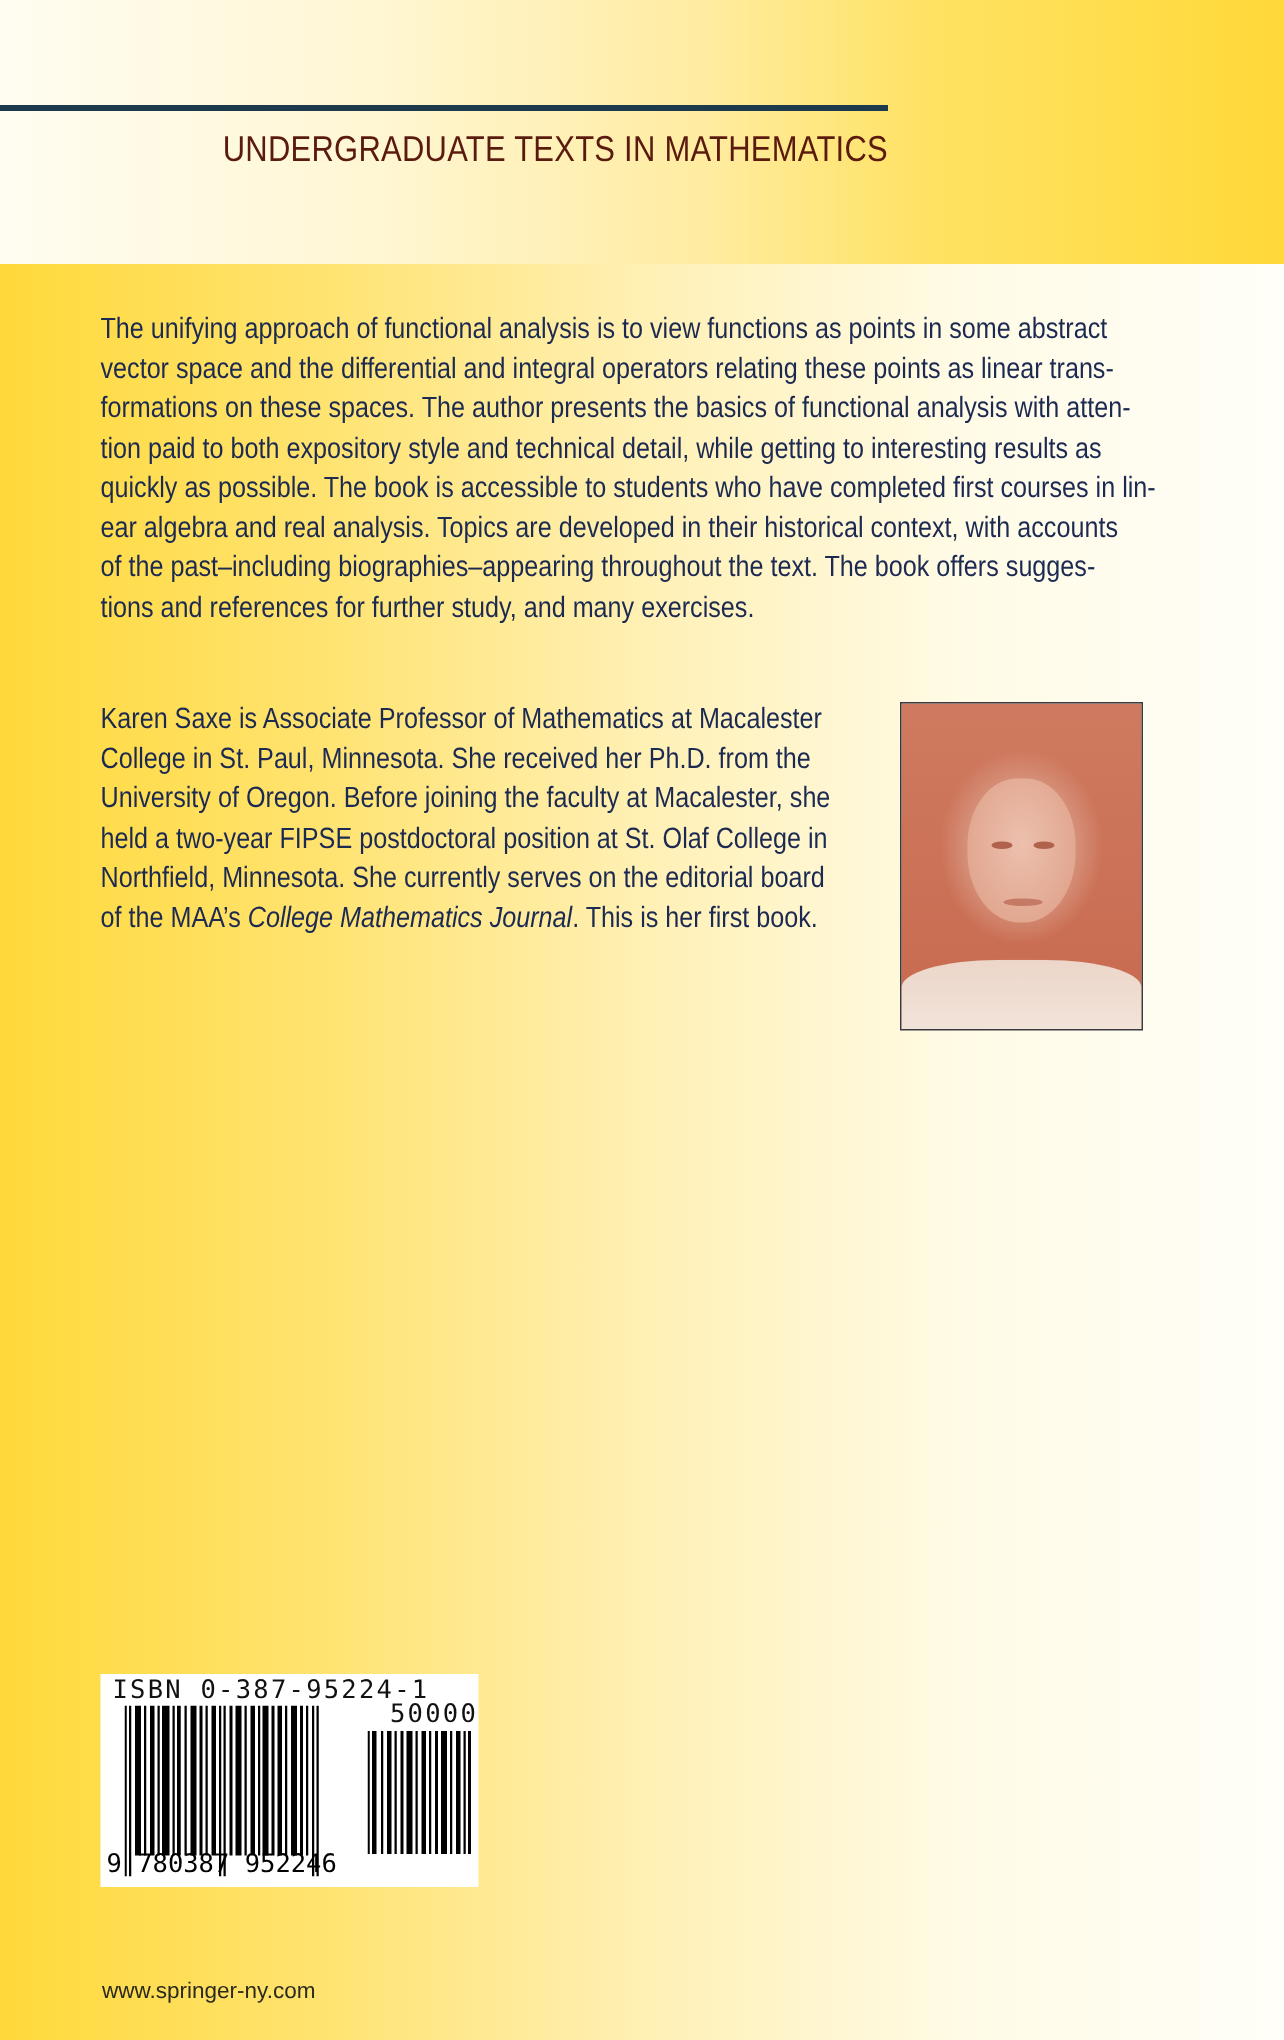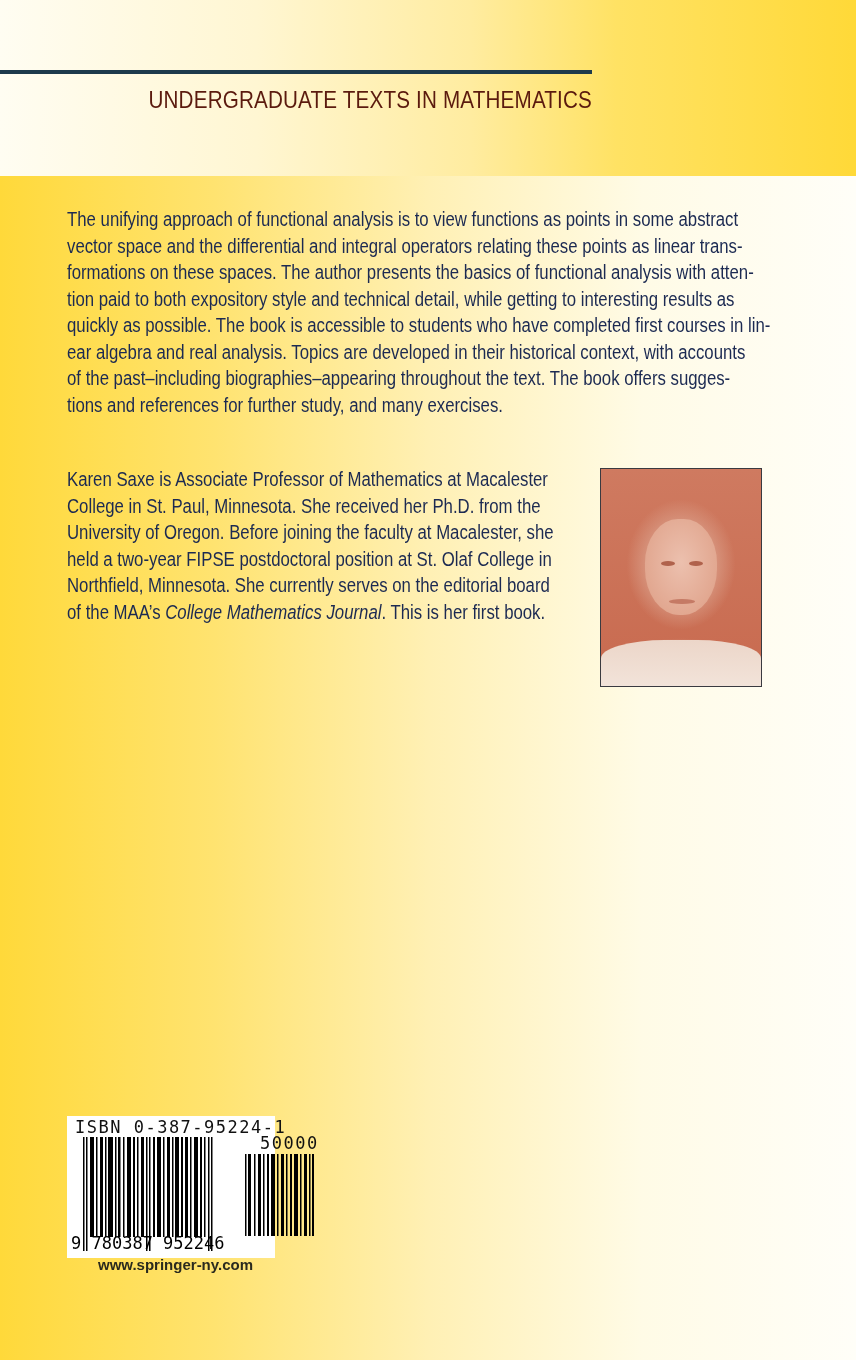--- a/index.html
+++ b/index.html
@@ -55,44 +55,43 @@
   .photo-frame .eye { position: absolute; top: 92px; width: 14px; height: 5px; border-radius: 50%; background: #b0624c; }
   .photo-frame .eye.l { left: 60px; }
   .photo-frame .eye.r { left: 88px; }
   .photo-frame .mouth { position: absolute; left: 68px; top: 130px; width: 26px; height: 5px; border-radius: 50%; background: #c57a65; }
   .photo-frame .shoulders {
     position: absolute; left: 0; bottom: 0; width: 160px; height: 46px;
     background: linear-gradient(#ecd6c9, #f2e3d9);
     border-radius: 40% 40% 0 0;
   }
   .barcode-box {
-    position: absolute; left: 67px; top: 1116px; width: 208px; height: 142px;
+    position: absolute; left: 67px; top: 1116px; width: 252px; height: 142px;
     background: #ffffff;
   }
   .isbn-text {
     position: absolute; left: 8px; top: 1px;
     font-family: "DejaVu Sans Mono", monospace; font-size: 17px; color: #111;
     letter-spacing: 1.5px; white-space: nowrap;
   }
   .price-code {
     position: absolute; left: 193px; top: 17px;
     font-family: "DejaVu Sans Mono", monospace; font-size: 17px; color: #111;
     letter-spacing: 1.5px;
   }
   .ean-digits {
     position: absolute; left: 4px; top: 117px;
     font-family: "DejaVu Sans Mono", monospace; font-size: 17px; color: #000000; white-space: nowrap;
   }
   .bars-main { position: absolute; left: 16px; top: 21px; width: 130px; height: 114px; }
   .bars-addon { position: absolute; left: 178px; top: 38px; width: 70px; height: 82px; }
   .website {
-    position: absolute; left: 68px; top: 1256px;
-    font-family: "Liberation Sans", sans-serif; font-weight: bold; font-size: 15px;
+    position: absolute; left: 68px; top: 1319px;
+    font-family: "Liberation Sans", sans-serif; font-weight: normal; font-size: 15px;
     color: #2a2a1e;
-    margin-left: 30px;
   }
 </style>
 </head>
 <body>
 
 <div class="top-band"></div>
 <div class="series-rule"></div>
 <div class="series-title">UNDERGRADUATE TEXTS IN MATHEMATICS</div>
 
 <div class="blurb">

